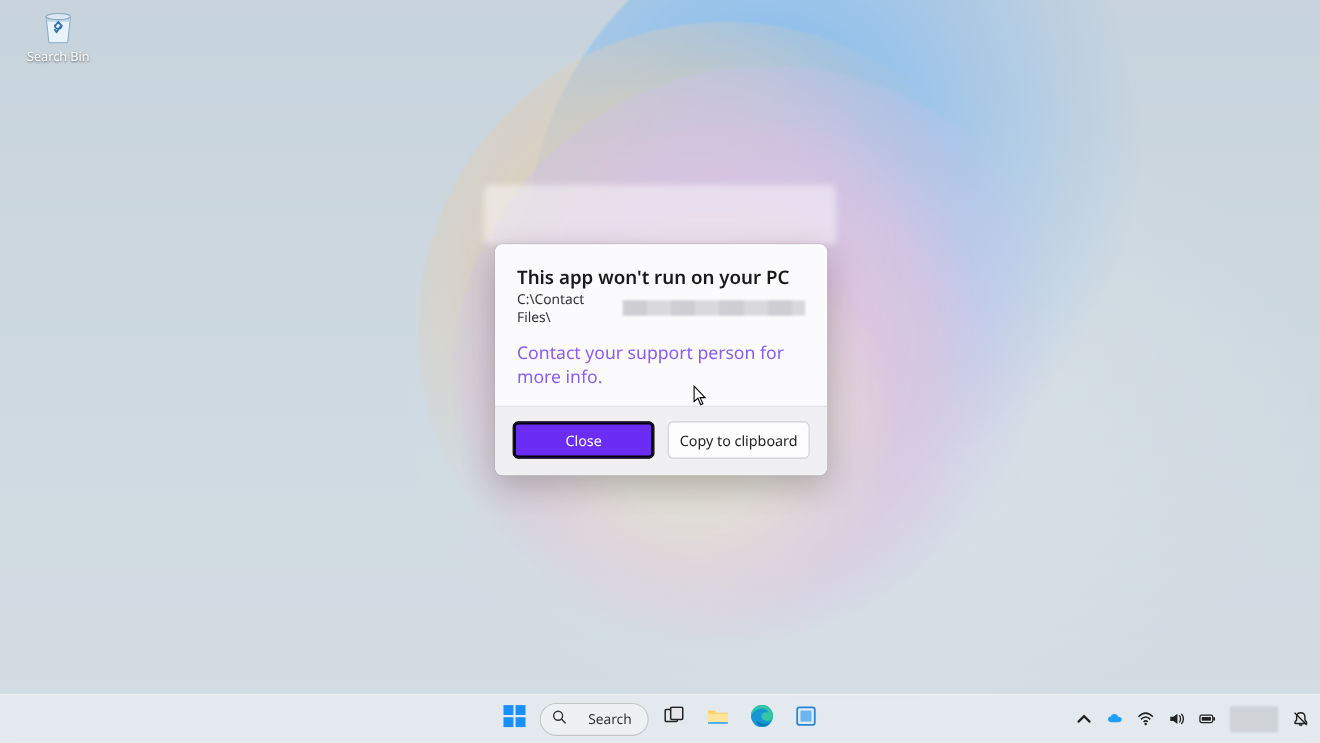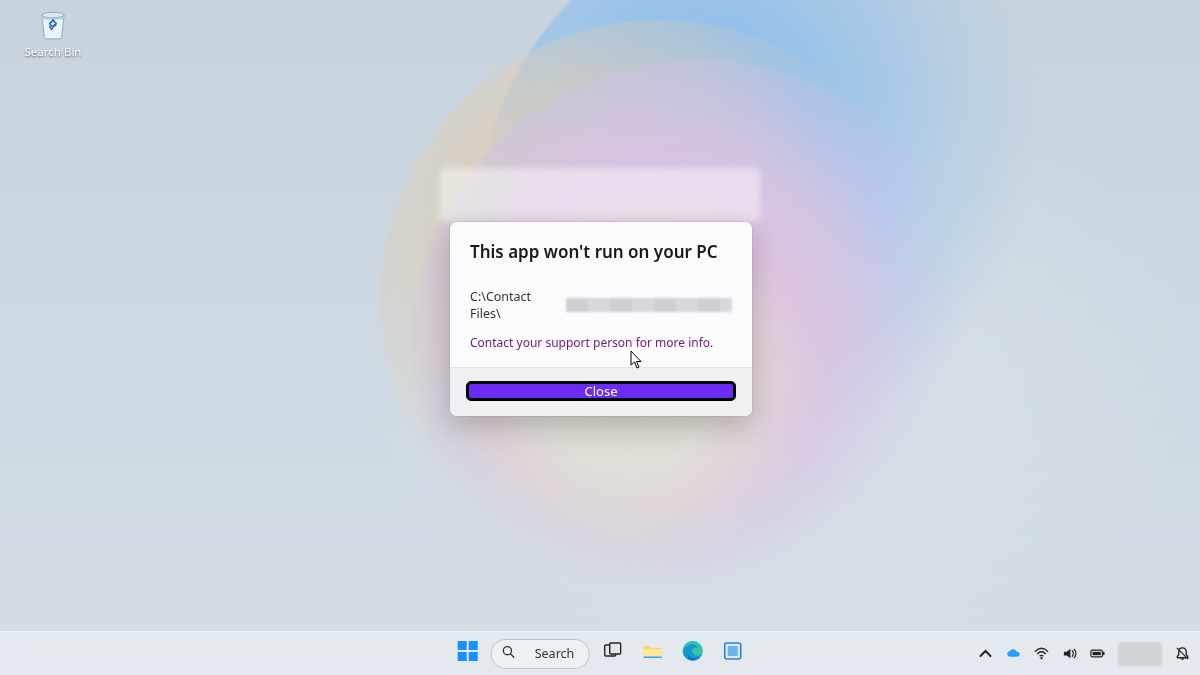--- a/index.html
+++ b/index.html
@@ -33,26 +33,26 @@
   .ghost { position:absolute; left:440px; top:168px; width:320px; height:54px;
            background:rgba(255,255,255,.45); filter:blur(3px); border-top-left-radius:6px; border-top-right-radius:6px;}
 
   
   .dialog {
     position:absolute; left:450px; top:222px; width:302px;
     background:#f1f1f3; border-radius:7px; box-shadow:0 10px 30px rgba(0,0,0,.22), 0 0 0 1px rgba(0,0,0,.05);
     overflow:hidden;
   }
   .dialog .body { padding:18px 20px 16px 20px; background:#fbfbfd; }
-  .dialog h1 { font-size:17px; font-weight:600; color:#1a1a1a; margin-bottom:25px; }
+  .dialog h1 { font-size:17px; font-weight:600; color:#1a1a1a; margin-bottom:0; }
   .path-row { font-size:12.5px; color:#333; display:flex; align-items:center; gap:4px; margin-bottom:12px; }
   .path-row .redact { display:inline-block; height:14px; width:172px;
       background:repeating-linear-gradient(90deg,#cfcfd3 0 22px,#d9d9dd 22px 44px); filter:blur(1px); }
-  .dialog .msg { font-size:12px; color:#701a75; }
-  .dialog .footer { padding:13px 16px 15px; display:flex; gap:12px; border-top:1px solid #e3e3e6; background:#f0f0f3;flex-direction:column; }
+  .dialog .msg { font-size:16px; color:#8b5cf6; }
+  .dialog .footer { padding:13px 16px 15px; display:flex; gap:12px; border-top:1px solid #e3e3e6; background:#f0f0f3; }
   .btn { flex:1; height:34px; border-radius:5px; font-size:13px; cursor:pointer; }
   .btn-primary { background:#6b2cf5; color:#fff; border:1px solid #000; outline:2px solid #000; outline-offset:-3px; }
   .btn-secondary { background:#fdfdfe; color:#222; border:1px solid #d0d0d5; }
 
   
   .cursor { position:absolute; left:630px; top:350px; width:14px; height:20px; }
 
   
   .taskbar {
     position:absolute; left:0; bottom:0; width:100%; height:44px;
@@ -101,20 +101,21 @@
     <div class="body">
       <h1>This app won't run on your PC</h1>
       <div class="path-row">
         <span>C:\Contact Files\</span>
         <span class="redact"></span>
       </div>
       <div class="msg">Contact your support person for more info.</div>
     </div>
     <div class="footer">
       <button class="btn btn-primary">Close</button>
+      <button class="btn btn-secondary">Copy to clipboard</button>
     </div>
   </div>
 
   <svg class="cursor" viewBox="0 0 14 20">
     <path d="M1 1 L1 15 L4.5 12 L7 18 L9 17 L6.5 11.5 L11 11.5 Z" fill="#fff" stroke="#000" stroke-width="1"></path>
   </svg>
 
   <div class="taskbar">
     <div class="tb-center">
 

